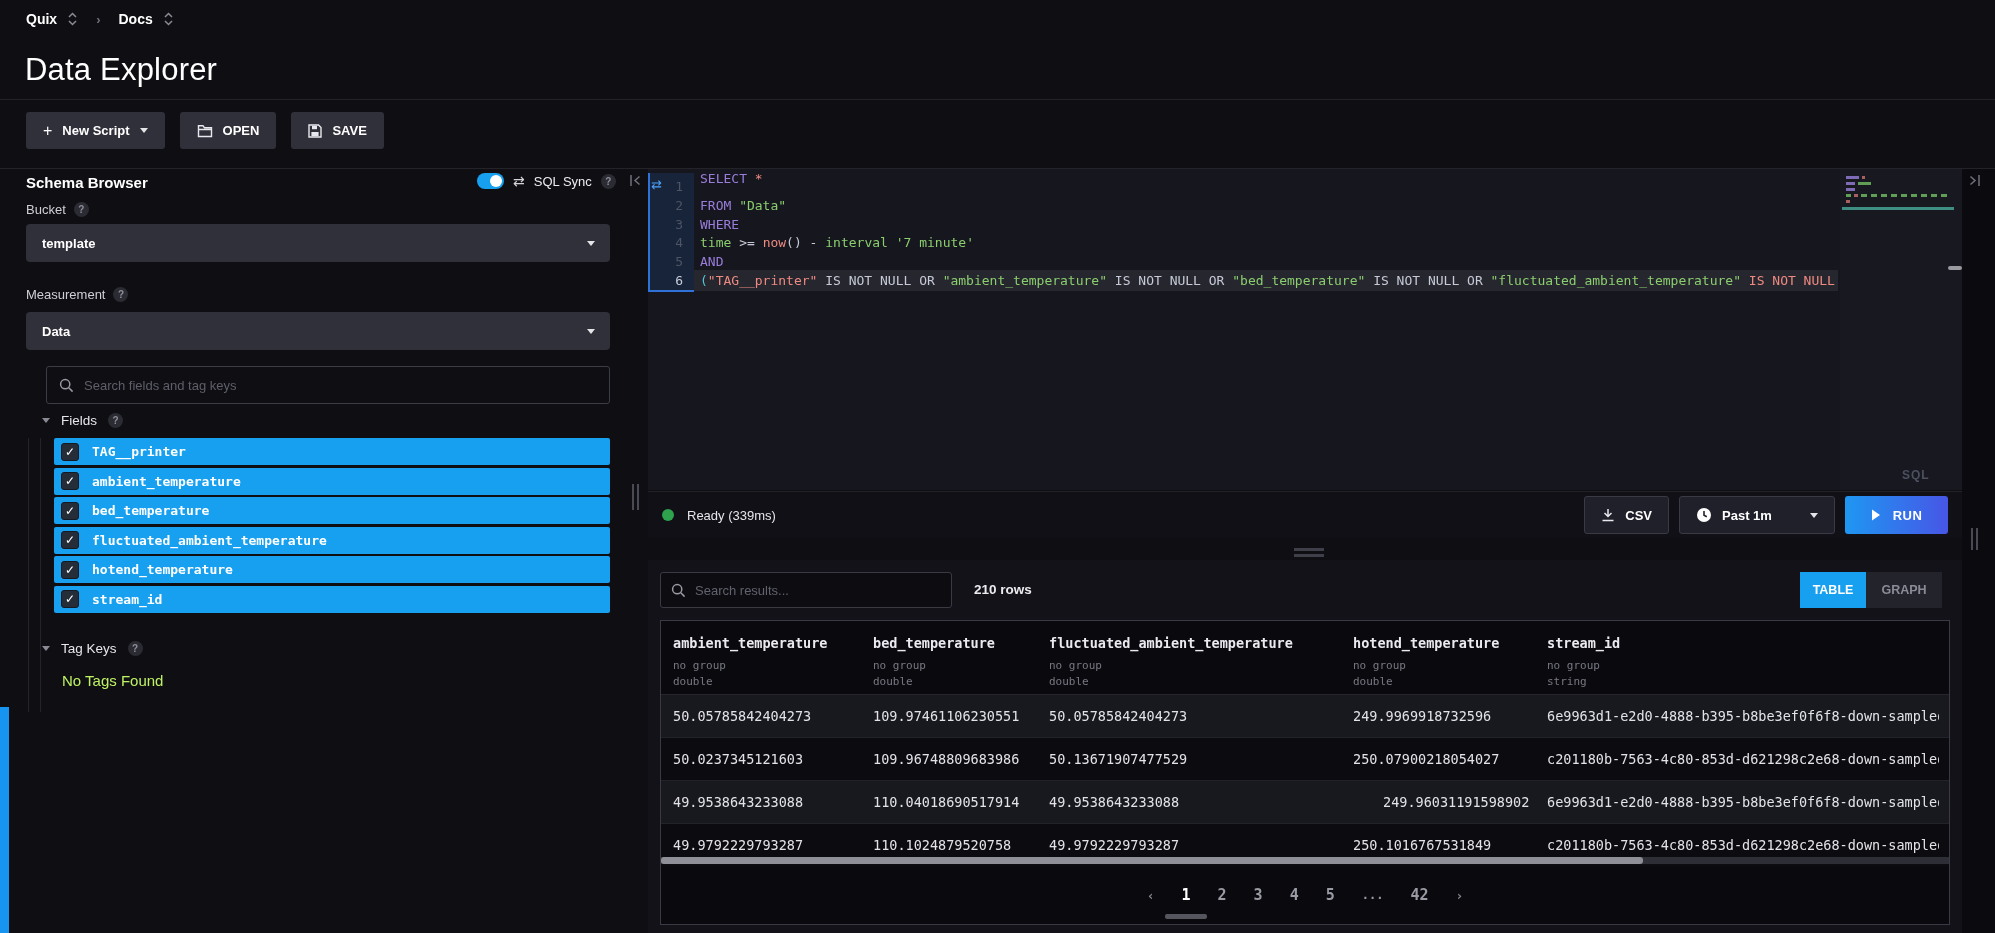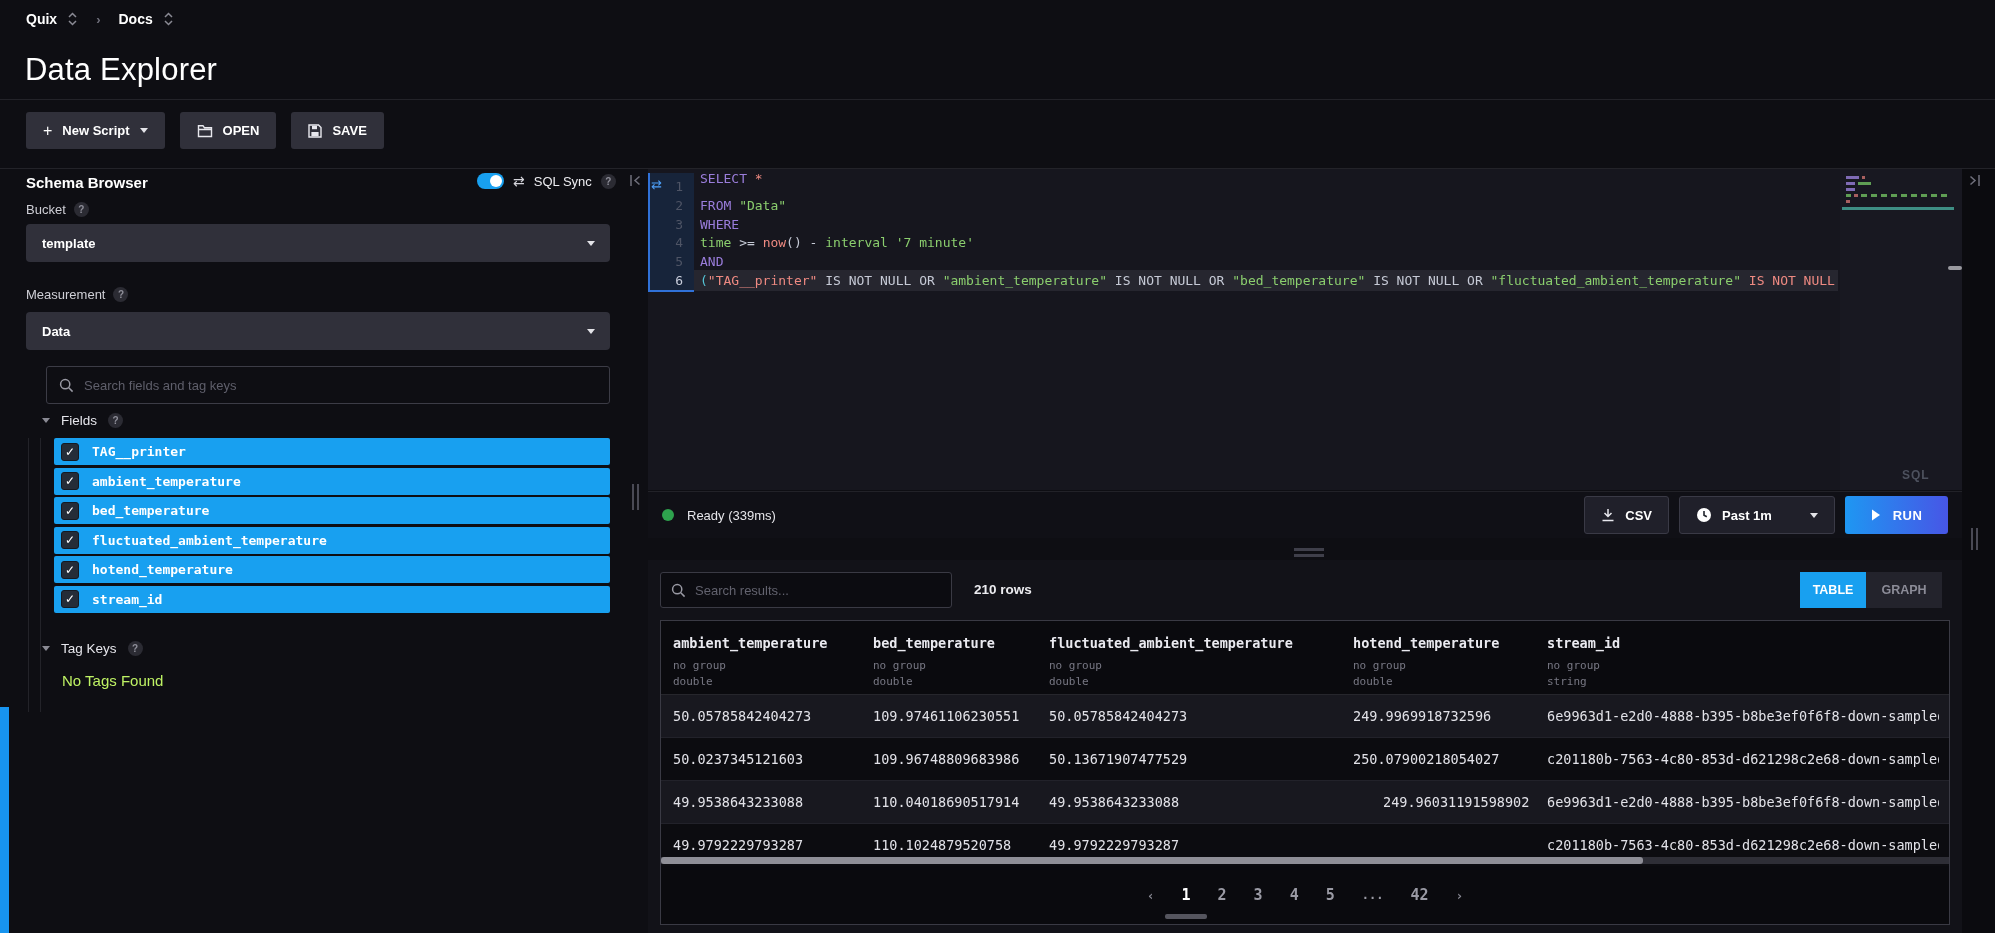--- a/index.html
+++ b/index.html
@@ -436,20 +436,21 @@
         <div class="td" style="left: 12px; width: 190px;">49.9538643233088</div>
         <div class="td" style="left: 212px; width: 166px;">110.04018690517914</div>
         <div class="td" style="left: 388px; width: 294px;">49.9538643233088</div>
         <div class="td" style="left: 722px; width: 184px;">249.96031191598902</div>
         <div class="td" style="left: 886px; width: 392px;">6e9963d1-e2d0-4888-b395-b8be3ef0f6f8-down-sampled</div>
       </div>
       <div class="trow even" style="top: 203px;">
         <div class="td" style="left: 12px; width: 190px;">49.9792229793287</div>
         <div class="td" style="left: 212px; width: 166px;">110.1024879520758</div>
         <div class="td" style="left: 388px; width: 294px;">49.9792229793287</div>
+        <div class="td" style="left: 692px; width: 184px;">250.1016767531849</div>
         <div class="td" style="left: 886px; width: 392px;">c201180b-7563-4c80-853d-d621298c2e68-down-sampled</div>
       </div>
     </div>
 </div>
 <div class="abs tbl-scroll">
     <div class="tbl-thumb"></div>
   </div>
 <div class="abs pager" id="pager">
     <span class="pg arrow">‹</span>
     <span class="pg active">1</span>

